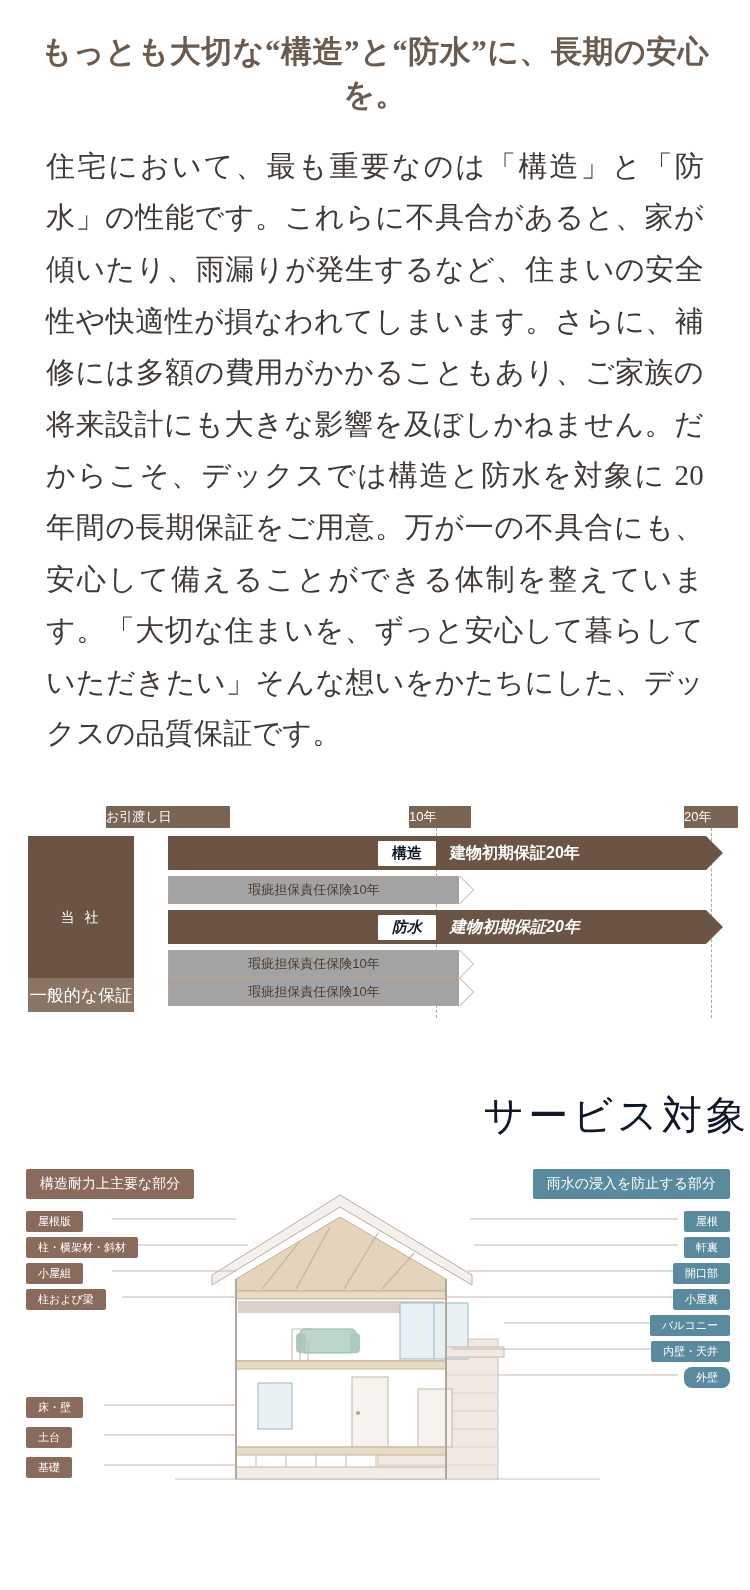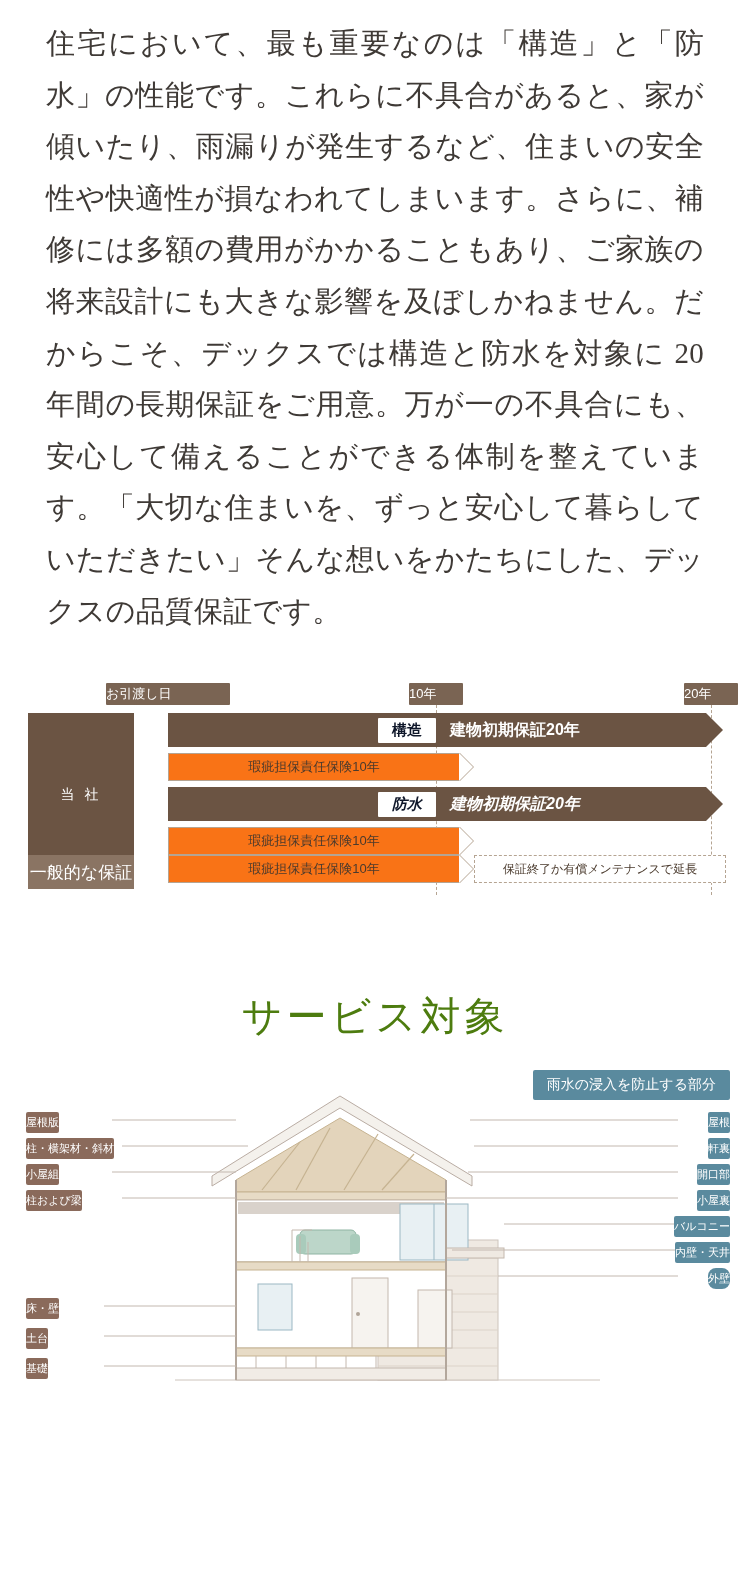--- a/index.html
+++ b/index.html
@@ -49,21 +49,21 @@
     background:#7a6453;
     color:#ffffff;
     font-family:"Liberation Sans","DejaVu Sans",sans-serif;
     font-size:13px;
     line-height:22px;
     height:22px;
     border-radius:1px;
     white-space:nowrap;
   }
   .lbl-handover{left:78px;top:0;width:124px;}
-  .lbl-10y{left:381px;top:0;width:54px;}
+  .lbl-10y{left:381px;top:0;width:62px;}
   .lbl-20y{left:656px;top:0;width:54px;}
 
   .sidebox{
     position:absolute;
     background:#6b5443;
     color:#ffffff;
     font-family:"Liberation Sans","DejaVu Sans",sans-serif;
     display:flex;align-items:center;justify-content:center;
     letter-spacing:3px;
   }
@@ -105,21 +105,21 @@
   .bar .txt{
     color:#ffffff;font-size:16px;margin-left:14px;font-weight:700;
   }
   .bar-structure{left:140px;top:30px;width:538px;}
   .bar-water{left:140px;top:104px;width:538px;font-style:italic;}
 
   .whitebar{
     position:absolute;
     height:26px;
     border:1px solid #b5a492;
-    background:#f97316;
+    background:#a3a3a3;
     display:flex;align-items:center;justify-content:center;
     font-family:"Liberation Sans","DejaVu Sans",sans-serif;
     font-size:13px;
     color:#4a3a2d;
   }
   .whitebar:after{
     content:"";
     position:absolute;
     right:-14px;top:-1px;
     border-left:14px solid #ffffff;
@@ -143,25 +143,25 @@
   .vline{
     position:absolute;
     border-left:1px dashed #b5a492;
     top:22px;height:190px;
   }
   .vline-10{left:408px;}
   .vline-20{left:683px;}
 
   
   .section-title{
-    text-align:center;
+    text-align:right;
     font-size:40px;
-    color:#4d7c0f;
+    color:#0f172a;
     letter-spacing:4px;
-    margin-top:76px;
+    margin-top:52px;
     font-family:"Liberation Serif","DejaVu Serif",serif;
   }
 
   .diagram{
     position:relative;
     width:750px;
     height:340px;
     margin-top:18px;
   }
   .tag-head{
@@ -174,34 +174,35 @@
     white-space:nowrap;
   }
   .tag-struct-head{left:26px;top:8px;background:#8a6a5b;}
   .tag-water-head{right:20px;top:8px;background:#5a8a9e;}
 
   .ltag{
     position:absolute;
     color:#fff;
     font-family:"Liberation Sans","DejaVu Sans",sans-serif;
     font-size:11px;
-    padding:3px 0;
+    padding:3px 12px;
     border-radius:2px;
     white-space:nowrap;
   }
   .ltag-l{background:#8a6a5b;left:26px;}
   .ltag-r{background:#5a8a9e;right:20px;}
   
   .house-bg{position:absolute;left:0;top:0;width:750px;height:340px;}
 </style>
 </head>
 <body>
 
 <div class="page">
 
+  <div class="headline">もっとも大切な“構造”と“防水”に、長期の安心を。</div>
 
   <div class="body-copy">住宅において、最も重要なのは「構造」と「防水」の性能です。これらに不具合があると、家が傾いたり、雨漏りが発生するなど、住まいの安全性や快適性が損なわれてしまいます。さらに、補修には多額の費用がかかることもあり、ご家族の将来設計にも大きな影響を及ぼしかねません。だからこそ、デックスでは構造と防水を対象に 20 年間の長期保証をご用意。万が一の不具合にも、安心して備えることができる体制を整えています。「大切な住まいを、ずっと安心して暮らしていただきたい」そんな想いをかたちにした、デックスの品質保証です。</div>
 
   <div class="chart-wrap">
     <div class="chart">
 
       <div class="tick-label lbl-handover">お引渡し日</div>
       <div class="tick-label lbl-10y">10年</div>
       <div class="tick-label lbl-20y">20年</div>
 
@@ -221,21 +222,20 @@
 
       <div class="bar bar-water">
         <div class="bar-fill">
           <span class="tag">防水</span>
           <span class="txt">建物初期保証20年</span>
         </div>
       </div>
       <div class="whitebar wb-2">瑕疵担保責任保険10年</div>
 
       <div class="whitebar wb-3">瑕疵担保責任保険10年</div>
-      <div class="dashbox">保証終了か有償メンテナンスで延長</div>
 
     </div>
   </div>
 
   <div class="section-title">サービス対象</div>
 
   <div class="diagram">
 
     <svg class="house-bg" viewBox="0 0 750 340">
 
@@ -322,20 +322,21 @@
         <line x1="470" y1="58" x2="678" y2="58"></line>
         <line x1="474" y1="84" x2="678" y2="84"></line>
         <line x1="468" y1="110" x2="678" y2="110"></line>
         <line x1="446" y1="136" x2="678" y2="136"></line>
         <line x1="504" y1="162" x2="678" y2="162"></line>
         <line x1="452" y1="188" x2="678" y2="188"></line>
         <line x1="498" y1="214" x2="678" y2="214"></line>
       </g>
     </svg>
 
+    <div class="tag-head tag-struct-head">構造耐力上主要な部分</div>
     <div class="tag-head tag-water-head">雨水の浸入を防止する部分</div>
 
     <div class="ltag ltag-l" style="top:50px;">屋根版</div>
     <div class="ltag ltag-l" style="top:76px;">柱・横架材・斜材</div>
     <div class="ltag ltag-l" style="top:102px;">小屋組</div>
     <div class="ltag ltag-l" style="top:128px;">柱および梁</div>
     <div class="ltag ltag-l" style="top:236px;">床・壁</div>
     <div class="ltag ltag-l" style="top:266px;">土台</div>
     <div class="ltag ltag-l" style="top:296px;">基礎</div>
 

